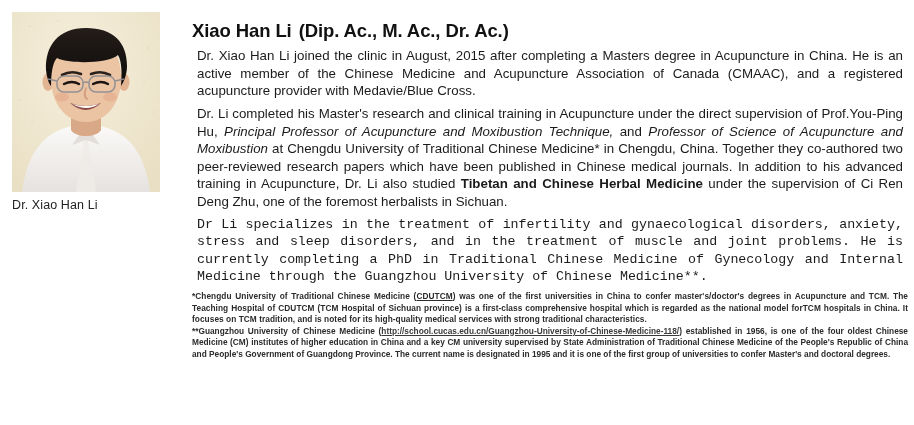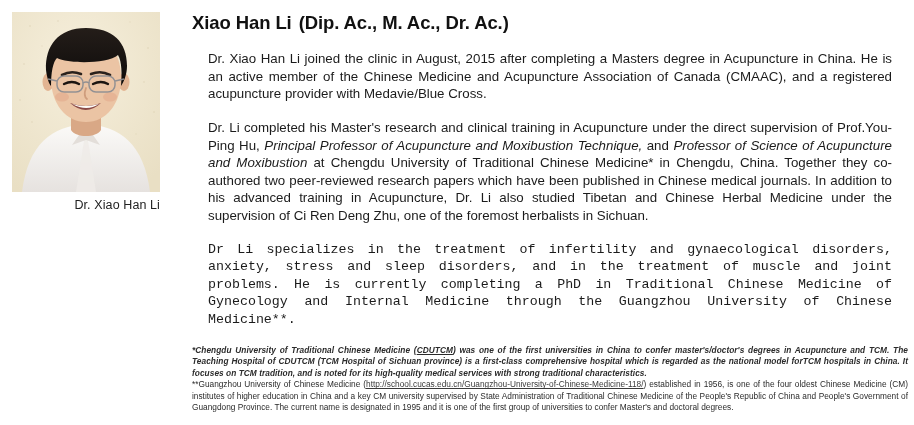--- a/index.html
+++ b/index.html
@@ -36,82 +36,82 @@
     height: 180px;
     overflow: hidden;
     background: #efe6cf;
   }
   .photo-svg { display: block; width: 148px; height: 180px; }
   .photo-caption {
     position: absolute;
     left: 12px;
     top: 198px;
     width: 148px;
-    text-align: right;
+    text-align: left;
     font-size: 12.5px;
     color: #222222;
     letter-spacing: 0.1px;
   }
 
   
   .text-col {
     position: absolute;
     left: 192px;
     top: 0px;
     width: 716px;
   }
   .bio-title {
     margin: 0;
-    padding: 12px 0 0 0;
+    padding: 20px 0 0 0;
     font-size: 18.5px;
     font-weight: bold;
     color: #111111;
     letter-spacing: -0.1px;
     line-height: 1.2;
   }
   .bio-title .creds {
     padding-left: 7px;
   }
 
   p.body-para {
-    margin: 16px;
+    margin: 5px;
     padding: 0;
     font-size: 13.3px;
     line-height: 17.6px;
     text-align: justify;
     color: #1b1b1b;
     hyphens: none;
   }
   .p1 { margin-top: 14px; }
   .p2 { margin-top: 12px; }
   .p3 { margin-top: 12px; font-family: Liberation Mono, monospace; }
 
   em.it { }
-  strong.bd { font-weight: normal; }
+  strong.bd { font-weight: bold; }
 
   
   p.footnote {
     margin: 0;
     padding: 0;
     font-size: 8.3px;
     line-height: 11.6px;
     text-align: justify;
     color: #2b2b2b;
   }
   .fn1 {
     margin-top: 18px;
-    font-style: italic;
     font-weight: bold;
     letter-spacing: 0.05px;
   }
   .fn2 {
     margin-top: 17px;
     font-style: normal;
     line-height: 13.4px;
     color: #3a3a3a;
+    font-weight: bold;
   }
   .fn-link {
     color: #2b2b2b;
     text-decoration: underline;
   }
   .fn2 .fn-link { color: #3a3a3a; }
 </style>
 </head>
 <body>
 

